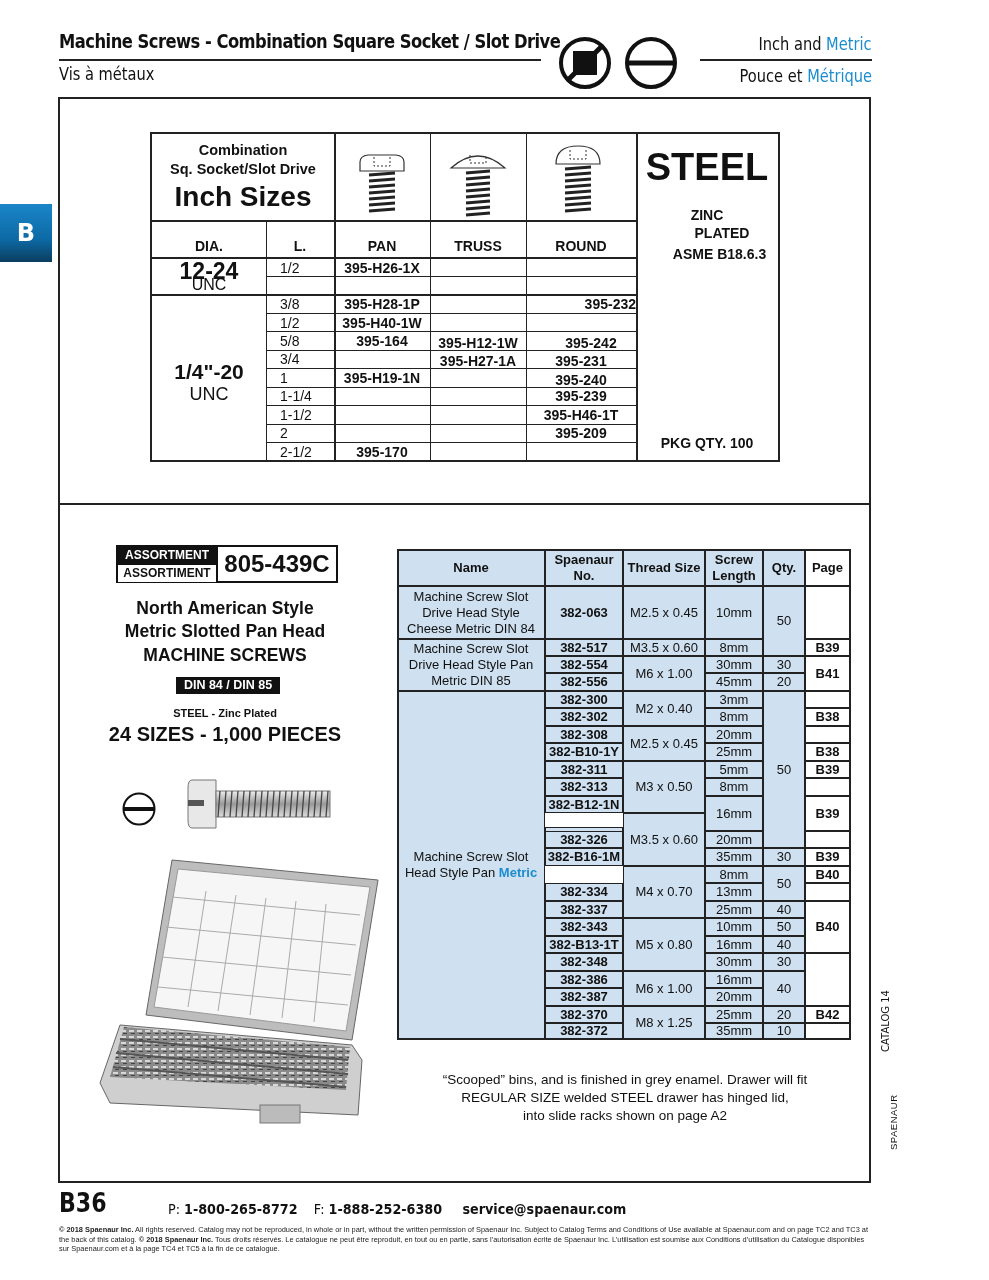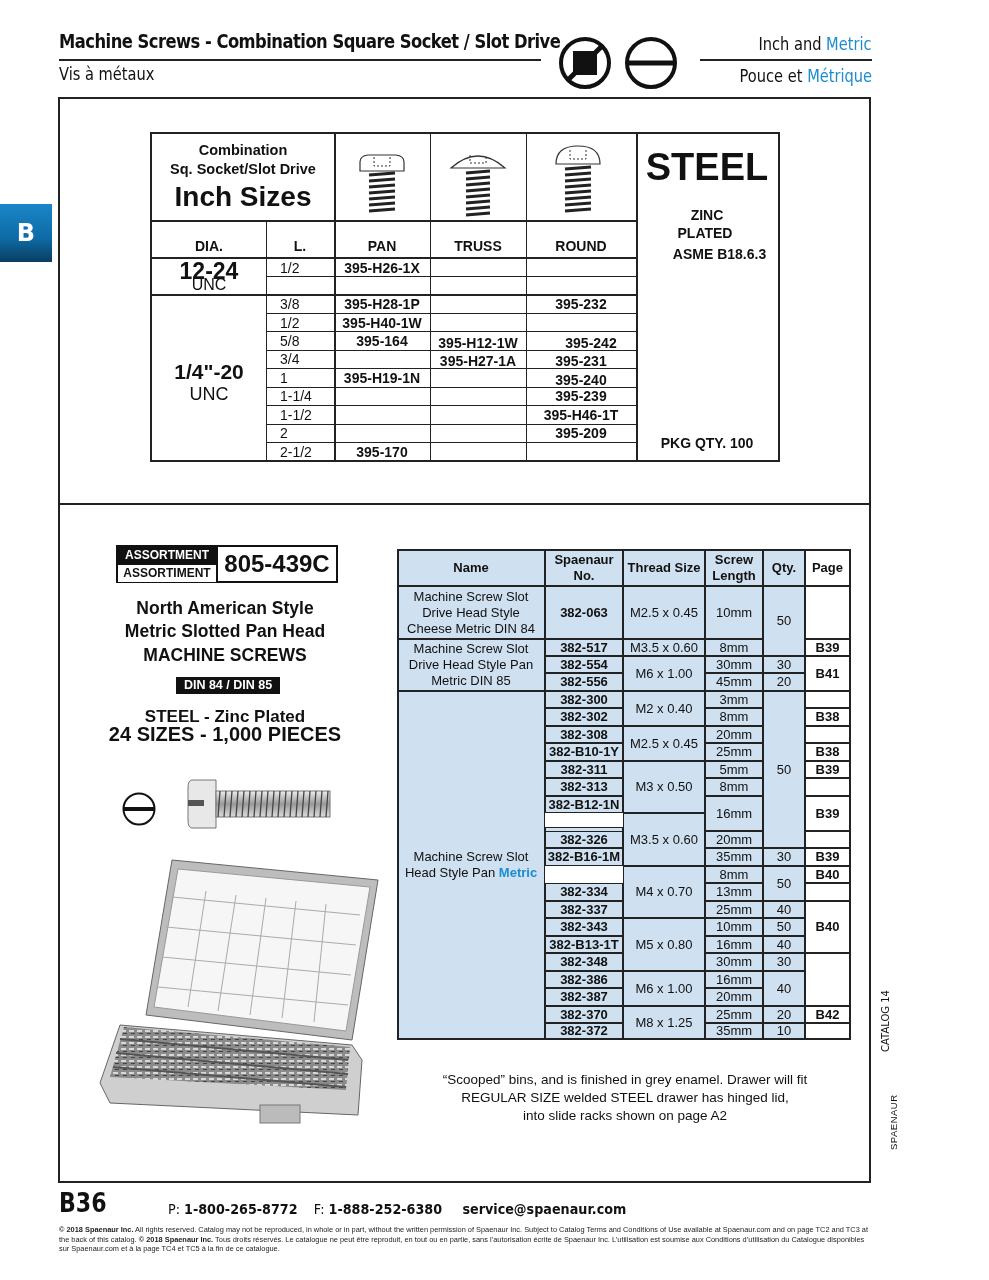--- a/index.html
+++ b/index.html
@@ -159,21 +159,21 @@
   <div class="itxt" style="left:0;top:124px;width:114px;font-size:23px;">12-24</div>
   <div class="itxt" style="left:0;top:142px;width:114px;font-size:16px;font-weight:normal;">UNC</div>
   <div class="itxt" style="left:128px;top:126px;font-weight:normal;text-align:left;">1/2</div>
   <div class="itxt" style="left:182px;top:126px;width:96px;">395-H26-1X</div>
 
   <div class="itxt" style="left:0;top:226px;width:114px;font-size:21px;">1/4"-20</div>
   <div class="itxt" style="left:0;top:250px;width:114px;font-size:18px;font-weight:normal;">UNC</div>
 
   <div class="itxt" style="left:128px;top:162px;font-weight:normal;text-align:left;">3/8</div>
   <div class="itxt" style="left:182px;top:162px;width:96px;">395-H28-1P</div>
-  <div class="itxt" style="left:374px;top:162px;width:110px;">395-232</div>
+  <div class="itxt" style="left:374px;top:162px;width:110px;text-align:right;">395-232</div>
 
   <div class="itxt" style="left:128px;top:181px;font-weight:normal;text-align:left;">1/2</div>
   <div class="itxt" style="left:182px;top:181px;width:96px;">395-H40-1W</div>
 
   <div class="itxt" style="left:128px;top:199px;font-weight:normal;text-align:left;">5/8</div>
   <div class="itxt" style="left:182px;top:199px;width:96px;">395-164</div>
   <div class="itxt" style="left:278px;top:201px;width:96px;">395-H12-1W</div>
   <div class="itxt" style="left:374px;top:201px;width:110px;padding-left:20px;">395-242</div>
 
   <div class="itxt" style="left:128px;top:217px;font-weight:normal;text-align:left;">3/4</div>
@@ -191,37 +191,37 @@
   <div class="itxt" style="left:374px;top:273px;width:110px;">395-H46-1T</div>
 
   <div class="itxt" style="left:128px;top:291px;font-weight:normal;text-align:left;">2</div>
   <div class="itxt" style="left:374px;top:291px;width:110px;">395-209</div>
 
   <div class="itxt" style="left:128px;top:310px;font-weight:normal;text-align:left;">2-1/2</div>
   <div class="itxt" style="left:182px;top:310px;width:96px;">395-170</div>
 
   <div class="itxt" style="left:484px;top:12px;width:142px;font-size:38px;">STEEL</div>
   <div class="itxt" style="left:484px;top:73px;width:142px;">ZINC</div>
-  <div class="itxt" style="left:467px;top:91px;width:172px;">PLATED</div>
+  <div class="itxt" style="left:484px;top:91px;width:172px;">PLATED</div>
   <div class="itxt" style="left:484px;top:112px;width:142px;padding-left:25px;">ASME B18.6.3</div>
   <div class="itxt" style="left:484px;top:301px;width:142px;">PKG QTY. 100</div>
 </div>
 
 <div id="assort-box">
   <div id="assort-labels">
     <div id="assort-l1">ASSORTMENT</div>
     <div id="assort-l2">ASSORTIMENT</div>
   </div>
   <div id="assort-num">805-439C</div>
 </div>
 <div class="desc-line" style="top:598px;font-size:17.5px;">North American Style</div>
 <div class="desc-line" style="top:621px;font-size:17.5px;">Metric Slotted Pan Head</div>
 <div class="desc-line" style="top:645px;font-size:17.5px;">MACHINE SCREWS</div>
 <div id="din-badge">DIN 84 / DIN 85</div>
-<div class="desc-line" style="left:90px;top:707px;font-size:17px;">STEEL - Zinc Plated</div>
+<div class="desc-line" style="left:90px;top:707px;font-size:11px;">STEEL - Zinc Plated</div>
 <div class="desc-line" style="left:90px;top:723px;font-size:20px;">24 SIZES - 1,000 PIECES</div>
 
 <svg style="position:absolute;left:121px;top:791px;" width="36" height="36" viewBox="0 0 36 36">
   <circle cx="18" cy="18" r="15.5" fill="#fff" stroke="#111" stroke-width="2"></circle>
   <rect x="3" y="16" width="30" height="4" fill="#111"></rect>
 </svg>
 <svg style="position:absolute;left:186px;top:774px;" width="148" height="60" viewBox="0 0 148 60">
   <defs>
     <linearGradient id="sg" x1="0" y1="0" x2="0" y2="1">
         <stop offset="0" stop-color="#eee"></stop>

